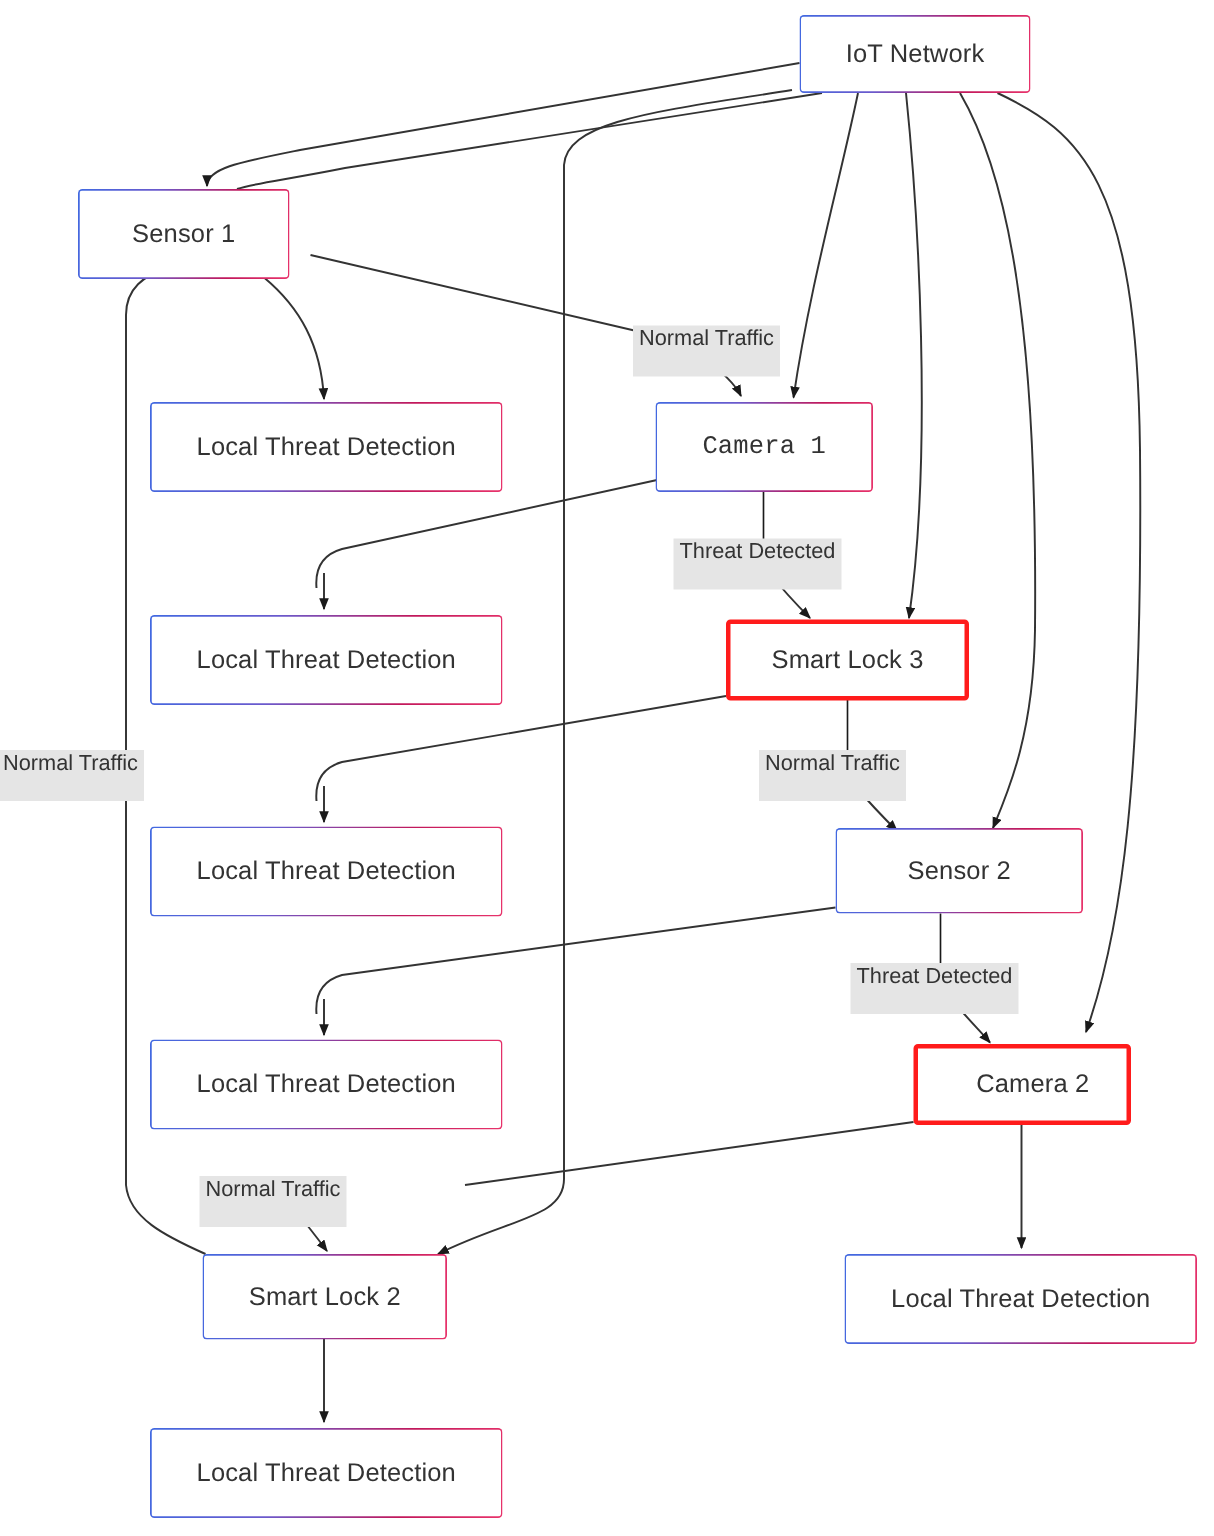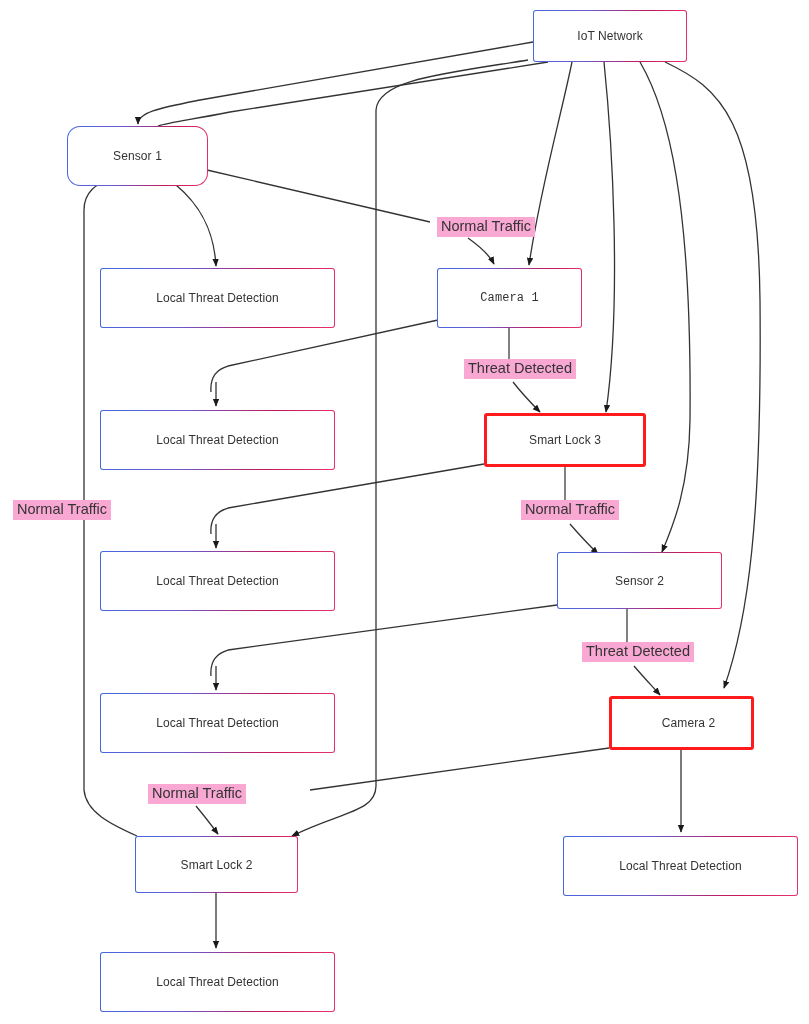--- a/index.html
+++ b/index.html
@@ -25,49 +25,48 @@
     height: 1024px;
     pointer-events: none;
   }
   .node {
     position: absolute;
     box-sizing: border-box;
     display: flex;
     align-items: center;
     justify-content: center;
     background: #ffffff;
-    font-size: 12px;
+    font-size: 17px;
     color: #333333;
     letter-spacing: 0.1px;
     white-space: nowrap;
   }
   
   .node.normal {
     border: 1px solid transparent;
     border-radius: 3px;
     background:
       linear-gradient(#ffffff, #ffffff) padding-box,
       linear-gradient(100deg, #4169e1 0%, #6a5acd 35%, #c2185b 72%, #e8336b 100%) border-box;
   }
   
   .node.threat {
     border: 3px solid #ff1b1b;
     border-radius: 3px;
     background: #ffffff;
   }
   .edge-label {
     position: absolute;
-    background: #f9a8d4;
+    background: #e5e5e5;
     color: #333333;
     font-size: 14.5px;
-    padding: 2px 4px 3px 4px;
+    padding: 2px 4px 17px 4px;
     white-space: nowrap;
     line-height: 1.05;
     box-sizing: border-box;
-    margin-left: 15px;
   }
   svg path.edge {
     fill: none;
     stroke: #333333;
     stroke-width: 1.3px;
   }
   svg path.edge-thin {
     fill: none;
     stroke: #1a1a1a;
     stroke-width: 1.1px;
@@ -126,21 +125,21 @@
 
     <path class="edge" marker-end="url(#ah)" d="M 216,892 L 216,948"></path>
 
     <path class="edge" marker-end="url(#ah)" d="M 137,836 C 110,824 86,812 84,790 L 84,210 C 84,192 96,184 112,178"></path>
   </svg>
 
   <div class="node normal" style="left:533px; top:10px; width:154px; height:52px;">
     <span>IoT Network</span>
   </div>
 
-  <div class="node normal" style="left:67px; top:126px; width:141px; height:60px;border-radius:13px;">
+  <div class="node normal" style="left:52px; top:126px; width:141px; height:60px;">
     <span>Sensor 1</span>
   </div>
 
   <div class="node normal" style="left:100px; top:268px; width:235px; height:60px;">
     <span>Local Threat Detection</span>
   </div>
 
   <div class="node normal" style="left:437px; top:268px; width:145px; height:60px;font-family:Liberation Mono, monospace;">
     <span>Camera 1</span>
   </div>

